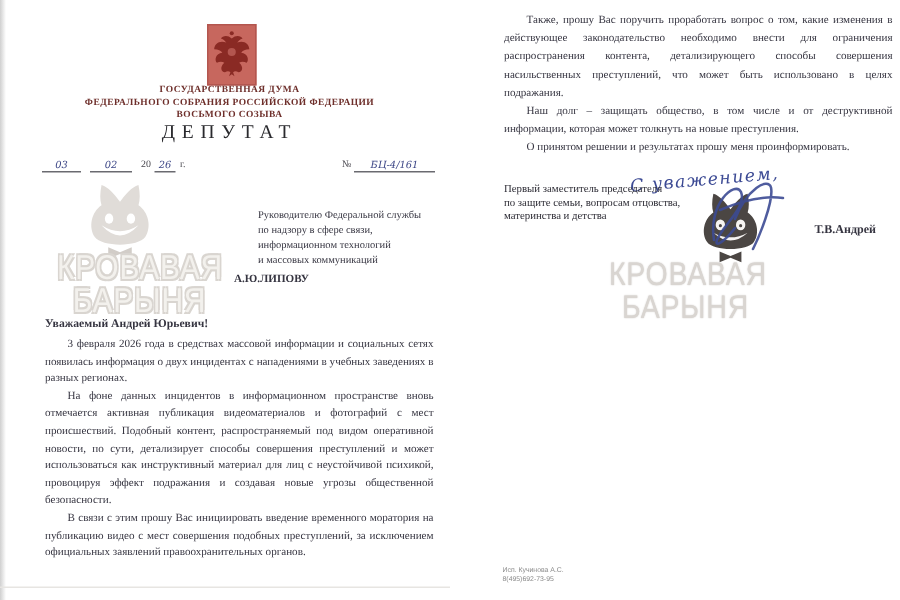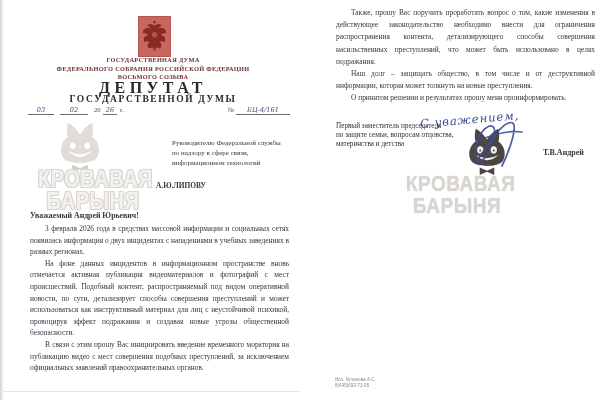--- a/index.html
+++ b/index.html
@@ -12,31 +12,31 @@
   .edge-left{left:0;top:0;width:4px;height:400px;
     background:linear-gradient(to right,rgba(150,150,150,.45),rgba(255,255,255,0));}
   .edge-bottom-line{left:0;top:391px;width:300px;height:1px;background:#e7e5e2;}
 
   
   .emblem{left:138px;top:16px;width:31px;height:39px;background:#c7675e;border:1px solid #b3564f;
     display:flex;align-items:center;justify-content:center;}
   .emblem svg{width:27px;height:35px;}
   .lh-center{left:33px;width:240px;text-align:center;}
   .org{font-weight:bold;color:#6e2f2b;font-size:6.3px;line-height:8.2px;letter-spacing:.3px;}
-  .title1{font-weight:bold;color:#2a2a2e;font-size:16px;letter-spacing:4.5px;line-height:12px;}
+  .title1{font-weight:normal;color:#2a2a2e;font-size:13px;letter-spacing:4.5px;line-height:12px;}
   .title2{font-weight:bold;color:#2a2a2e;font-size:9.5px;letter-spacing:1.6px;line-height:11px;}
 
   
   .dateline{left:28px;top:106px;width:262px;height:16px;font-size:6.6px;color:#4a4950;}
   .hand{font-family:"DejaVu Serif",serif;font-style:italic;color:#3c4686;}
   .dl-item{position:absolute;top:0;}
   .uline{border-bottom:.8px solid #6a6a70;display:inline-block;text-align:center;}
 
   
-  .wm{text-align:center;font-family:"Liberation Sans",sans-serif;font-weight:700;
+  .wm{text-align:center;font-family:"Liberation Sans",sans-serif;font-weight:400;
       transform-origin:top left;}
   .wm .l1,.wm .l2{display:block;transform:scaleY(1.15);line-height:22px;letter-spacing:.5px;}
   .wm-light{color:#f3f1ed;text-shadow:1px 1px 0 #d9d5d0,-1px -1px 0 #d9d5d0,1px -1px 0 #d9d5d0,-1px 1px 0 #d9d5d0;}
   .wm-gray{color:#d9d5d1;text-shadow:0 0 1px #ccc8c4;}
   .cat{position:absolute;}
 
   
   .addr{left:172px;top:138px;width:122px;font-size:7px;line-height:10px;color:#363541;}
   .addr-name{left:156px;top:181px;font-size:7.4px;font-weight:bold;}
 
@@ -76,21 +76,20 @@
         C46,64 48,56 41,50 C44,48 48,48 52,50 C56,46 54,36 44,35 C46,32 50,30 56,30
         C56,22 48,16 38,20 C40,18 42,15 46,14 C44,10 36,8 30,14 Z"></path>
       <circle cx="30" cy="34" r="6" fill="#b3564f"></circle>
     </svg>
   </div>
 
   <div class="abs lh-center org" style="top:56px">ГОСУДАРСТВЕННАЯ ДУМА</div>
   <div class="abs lh-center org" style="top:64.5px">ФЕДЕРАЛЬНОГО СОБРАНИЯ РОССИЙСКОЙ ФЕДЕРАЦИИ</div>
   <div class="abs lh-center org" style="top:73px">ВОСЬМОГО СОЗЫВА</div>
   <div class="abs lh-center title1" style="top:82px">ДЕПУТАТ</div>
-  <div class="abs lh-center title2" style="top:94px">ГОСУДАРСТВЕННОЙ ДУМЫ</div>
 
   <div class="abs dateline">
     <span class="dl-item" style="left:0"><span class="uline hand" style="width:26px">03</span></span>
     <span class="dl-item" style="left:32px"><span class="uline hand" style="width:28px">02</span></span>
     <span class="dl-item" style="left:66px">20</span>
     <span class="dl-item" style="left:75px"><span class="uline hand" style="width:14px">26</span></span>
     <span class="dl-item" style="left:92px">г.</span>
     <span class="dl-item" style="left:200px">№</span>
     <span class="dl-item" style="left:208px"><span class="uline hand" style="width:54px">БЦ-4/161</span></span>
   </div>
@@ -105,20 +104,21 @@
   </svg>
   <div class="abs wm wm-light" style="left:38px;top:168px;width:110px;font-size:20px">
     <span class="l1">КРОВАВАЯ</span>
     <span class="l2">БАРЫНЯ</span>
   </div>
 
   <div class="abs addr">
     <div>Руководителю Федеральной службы</div>
     <div>по надзору в сфере связи,</div>
     <div>информационном технологий</div>
+    <div>и массовых коммуникаций</div>
   </div>
   <div class="abs addr-name">А.Ю.ЛИПОВУ</div>
 
   <div class="abs salutation">Уважаемый Андрей Юрьевич!</div>
 
   <div class="abs body1">
     <p>3 февраля 2026 года в средствах массовой информации и социальных сетях появилась информация о двух инцидентах с нападениями в учебных заведениях в разных регионах.</p>
     <p>На фоне данных инцидентов в информационном пространстве вновь отмечается активная публикация видеоматериалов и фотографий с мест происшествий. Подобный контент, распространяемый под видом оперативной новости, по сути, детализирует способы совершения преступлений и может использоваться как инструктивный материал для лиц с неустойчивой психикой, провоцируя эффект подражания и создавая новые угрозы общественной безопасности.</p>
     <p>В связи с этим прошу Вас инициировать введение временного моратория на публикацию видео с мест совершения подобных преступлений, за исключением официальных заявлений правоохранительных органов.</p>
   </div>

